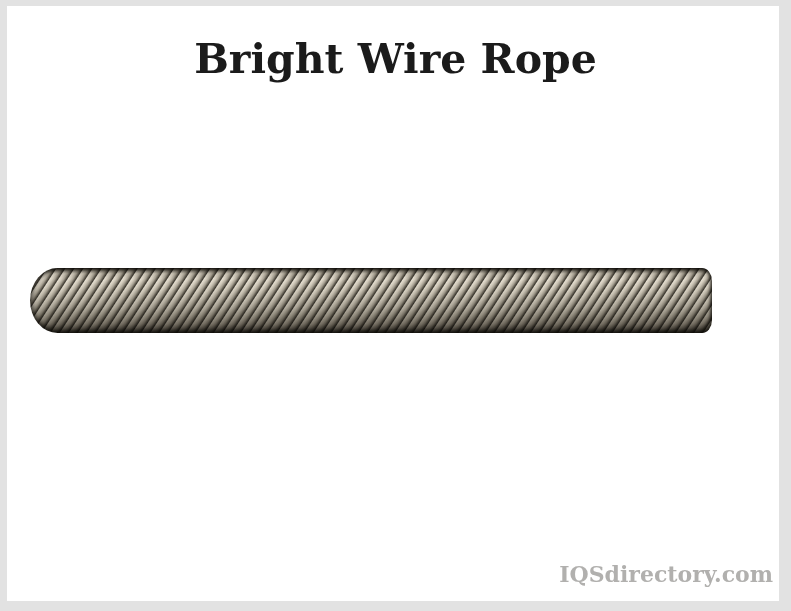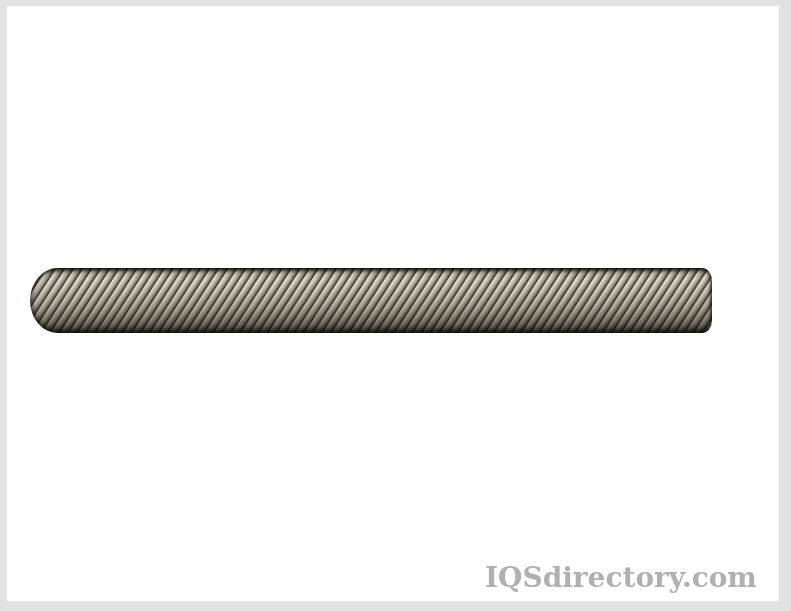--- a/index.html
+++ b/index.html
@@ -77,33 +77,34 @@
     box-shadow:
       inset 0 2px 3px rgba(20, 18, 14, 0.55),
       inset 0 -3px 4px rgba(20, 18, 14, 0.6),
       inset 3px 0 4px rgba(20, 18, 14, 0.35),
       inset -2px 0 3px rgba(20, 18, 14, 0.45);
   }
 
   .watermark {
     position: absolute;
     top: 561px;
-    right: 34px;
+    right: 18px;
     margin: 0;
     font-family: "DejaVu Serif", serif;
     font-weight: bold;
-    font-size: 28px;
+    font-size: 22px;
     line-height: 1.2;
     color: #b1b0ae;
     letter-spacing: 0px;
   }
 </style>
 </head>
 <body>
 
 <div class="page">
   <div class="canvas"></div>
 
+  <h1 class="title">Bright Wire Rope</h1>
 
   <div class="rope"></div>
 
   <p class="watermark">IQSdirectory.com</p>
 </div>
 
 </body></html>

